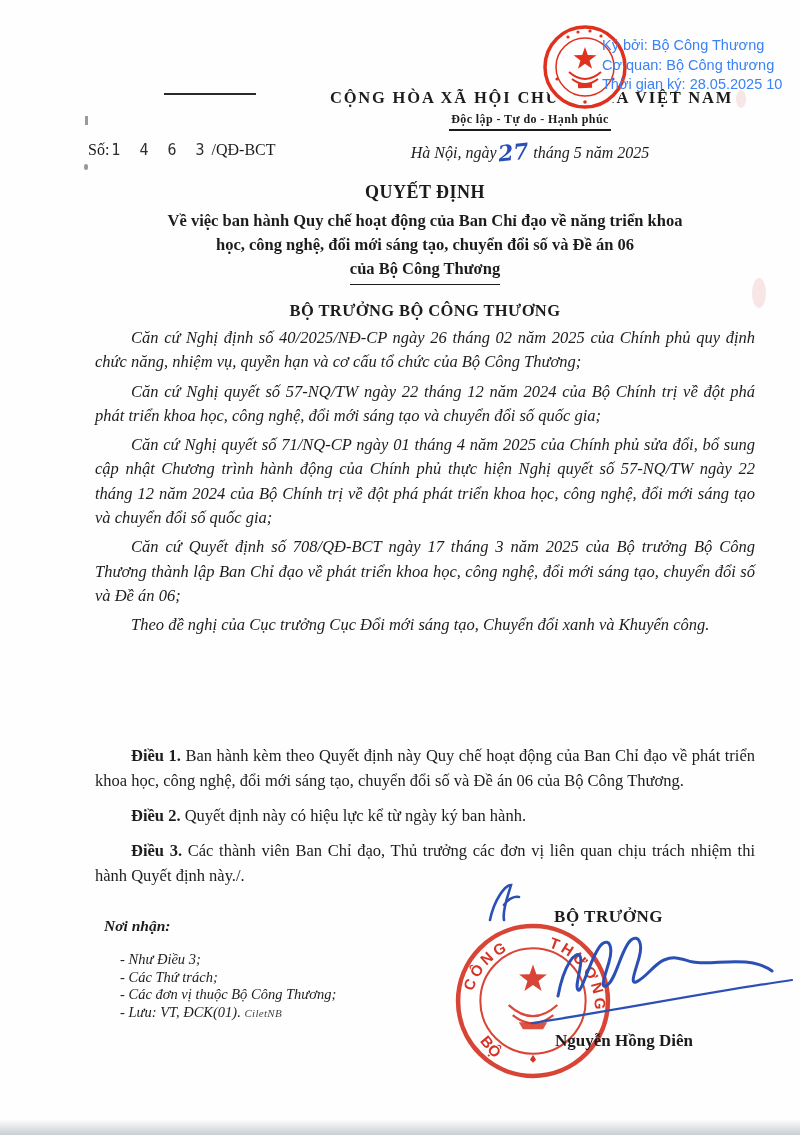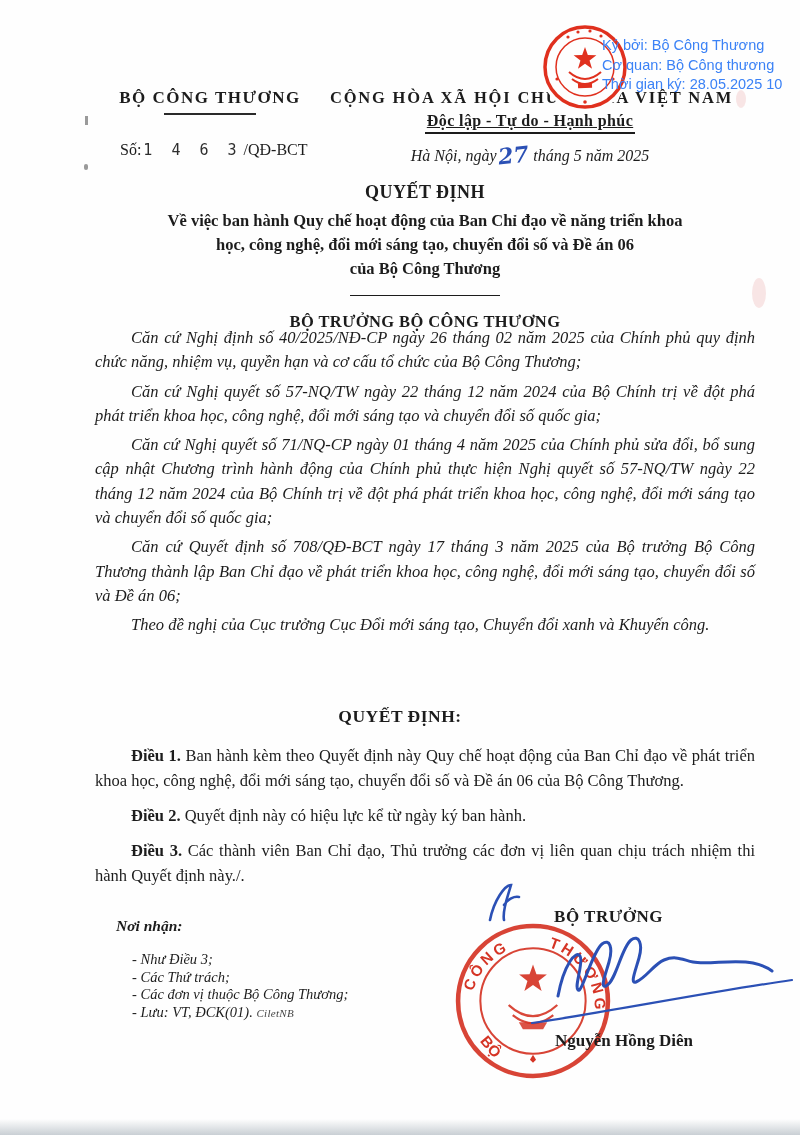--- a/index.html
+++ b/index.html
@@ -6,50 +6,50 @@
   .page{
     position:relative;width:800px;height:1135px;margin:0 auto;
     background:#fefefe;overflow:hidden;
     font-family:"Liberation Serif","DejaVu Serif",serif;
     color:#1c1c1c;
   }
   
   .hdr-left{position:absolute;left:100px;top:88px;width:220px;text-align:center;z-index:1;}
   .org{font-weight:bold;font-size:17px;letter-spacing:1.5px;white-space:nowrap;}
   .org-rule{width:92px;height:0;border-bottom:2px solid #2a2a2a;margin:5px auto 0;}
-  .doc-no{position:absolute;left:120px;top:141px;font-size:16px;z-index:1;white-space:nowrap;}
+  .doc-no{position:absolute;left:88px;top:141px;font-size:16px;z-index:1;white-space:nowrap;}
   .doc-no .digits{font-family:"DejaVu Sans Mono",monospace;font-size:15px;letter-spacing:5px;color:#2e2e2e;padding:0 2px;}
   .hdr-right{position:absolute;left:330px;top:88px;width:400px;text-align:center;z-index:1;}
   .nat{font-weight:bold;font-size:16.5px;letter-spacing:1.8px;white-space:nowrap;}
-  .motto{display:inline-block;font-weight:bold;font-size:16px;letter-spacing:.4px;
-         border-bottom:2px solid #1c1c1c;padding:1px 2px 2px;margin-top:3px;white-space:nowrap;text-decoration:underline;}
+  .motto{display:inline-block;font-weight:bold;font-size:12px;letter-spacing:.4px;
+         border-bottom:2px solid #1c1c1c;padding:1px 2px 2px;margin-top:3px;white-space:nowrap;}
   .dateline{font-style:italic;font-size:16px;margin-top:6px;white-space:nowrap;}
   .hand-day{font-family:"DejaVu Serif",serif;font-style:italic;font-weight:bold;color:#2b50b5;
             font-size:22px;display:inline-block;transform:rotate(-6deg);margin:0 1px;position:relative;top:2px;}
   .dsig{position:absolute;left:602px;top:36px;z-index:3;color:#3b82f6;
         font-family:"Liberation Sans","DejaVu Sans",sans-serif;
         font-size:14.5px;line-height:19.5px;white-space:nowrap;}
   .stamp-top{position:absolute;left:538px;top:20px;z-index:2;}
   
   .title-block{position:absolute;left:70px;top:182px;width:710px;text-align:center;z-index:1;}
   .t-head{font-weight:bold;font-size:18px;letter-spacing:.5px;}
   .t-sub{font-weight:bold;font-size:16.5px;line-height:24px;margin-top:6px;}
-  .t-sub .u{display:inline-block;border-bottom:1.5px solid #1c1c1c;padding-bottom:14px;text-align:center;}
+  .t-sub .u{display:inline-block;border-bottom:1.5px solid #1c1c1c;padding-bottom:3px;text-align:center;}
   .t-auth{font-weight:bold;font-size:16.5px;letter-spacing:.4px;margin-top:16px;}
   
   .preamble{position:absolute;left:95px;top:326px;width:660px;z-index:1;}
   .preamble p{margin:0 0 5px;text-indent:36px;text-align:justify;
               font-style:italic;font-size:16.5px;line-height:24.3px;}
   .decision-head{position:absolute;left:0;top:706px;width:800px;text-align:center;
                  font-weight:bold;font-size:17.5px;letter-spacing:.5px;z-index:1;}
   .articles{position:absolute;left:95px;top:743px;width:660px;z-index:1;}
   .articles p{margin:0 0 10px;text-indent:36px;text-align:justify;font-size:16.5px;line-height:25px;}
   .articles b{font-weight:bold;}
   
-  .recipients{position:absolute;left:116px;top:917px;z-index:1;}
+  .recipients{position:absolute;left:104px;top:917px;z-index:1;}
   .rcp-head{font-weight:bold;font-style:italic;font-size:15.5px;margin-bottom:5px;}
   .recipients ul{list-style:none;margin:16px;padding:0;font-size:14.5px;line-height:17.5px;font-style:italic;}
   .clerk{font-size:11px;color:#444;letter-spacing:.3px;}
   .signer-title{position:absolute;left:546px;top:907px;width:125px;text-align:center;
                 font-weight:bold;font-size:17px;letter-spacing:.5px;z-index:1;}
   .signer-name{position:absolute;left:523px;top:1031px;width:170px;text-align:right;
                font-weight:bold;font-size:17px;z-index:6;}
   .stamp-big{position:absolute;left:452px;top:920px;z-index:2;}
   .sig-svg{position:absolute;left:520px;top:924px;z-index:5;}
   .pen-tick{position:absolute;left:478px;top:876px;z-index:4;}
@@ -58,21 +58,20 @@
   .smudge{position:absolute;background:rgba(228,140,140,.22);border-radius:50%;z-index:0;}
   .bottom-shadow{position:absolute;left:0;bottom:0;width:800px;height:16px;
                  background:linear-gradient(#fefefe, #c9cfd4);z-index:7;}
 </style>
 </head>
 <body>
 
 <div class="page">
 
   <div class="hdr-left">
-    <div class="org">BỘ CÔNG THƯƠNG</div>
     <div class="org-rule"></div>
   </div>
   <div class="doc-no"><span>Số:</span><span class="digits">1 4 6 3</span><span>/QĐ-BCT</span></div>
 
   <div class="hdr-right">
     <div class="nat">CỘNG HÒA XÃ HỘI CHỦ NGHĨA VIỆT NAM</div>
     <div><span class="motto">Độc lập - Tự do - Hạnh phúc</span></div>
     <div class="dateline"><span>Hà Nội, ngày</span><span class="hand-day">27</span> <span>tháng 5 năm 2025</span></div>
   </div>
 
@@ -110,21 +109,20 @@
   </div>
 
   <div class="preamble">
     <p>Căn cứ Nghị định số 40/2025/NĐ-CP ngày 26 tháng 02 năm 2025 của Chính phủ quy định chức năng, nhiệm vụ, quyền hạn và cơ cấu tổ chức của Bộ Công Thương;</p>
     <p>Căn cứ Nghị quyết số 57-NQ/TW ngày 22 tháng 12 năm 2024 của Bộ Chính trị về đột phá phát triển khoa học, công nghệ, đổi mới sáng tạo và chuyển đổi số quốc gia;</p>
     <p>Căn cứ Nghị quyết số 71/NQ-CP ngày 01 tháng 4 năm 2025 của Chính phủ sửa đổi, bổ sung cập nhật Chương trình hành động của Chính phủ thực hiện Nghị quyết số 57-NQ/TW ngày 22 tháng 12 năm 2024 của Bộ Chính trị về đột phá phát triển khoa học, công nghệ, đổi mới sáng tạo và chuyển đổi số quốc gia;</p>
     <p>Căn cứ Quyết định số 708/QĐ-BCT ngày 17 tháng 3 năm 2025 của Bộ trưởng Bộ Công Thương thành lập Ban Chỉ đạo về phát triển khoa học, công nghệ, đổi mới sáng tạo, chuyển đổi số và Đề án 06;</p>
     <p>Theo đề nghị của Cục trưởng Cục Đổi mới sáng tạo, Chuyển đổi xanh và Khuyến công.</p>
   </div>
 
-  <div class="decision-head">QUYẾT ĐỊNH:</div>
 
   <div class="articles">
     <p><b>Điều 1.</b><span> Ban hành kèm theo Quyết định này Quy chế hoạt động của Ban Chỉ đạo về phát triển khoa học, công nghệ, đổi mới sáng tạo, chuyển đổi số và Đề án 06 của Bộ Công Thương.</span></p>
     <p><b>Điều 2.</b><span> Quyết định này có hiệu lực kể từ ngày ký ban hành.</span></p>
     <p><b>Điều 3.</b><span> Các thành viên Ban Chỉ đạo, Thủ trưởng các đơn vị liên quan chịu trách nhiệm thi hành Quyết định này./.</span></p>
   </div>
 
   <svg class="pen-tick" width="52" height="50" viewBox="0 0 52 50">
     <path d="M12 44 C16 24 27 9 33 9 C30 20 24 34 26 44 M26 29 C30 23 36 20 41 21" fill="none" stroke="#2b50b5" stroke-width="2.6" stroke-linecap="round"></path>
   </svg>

